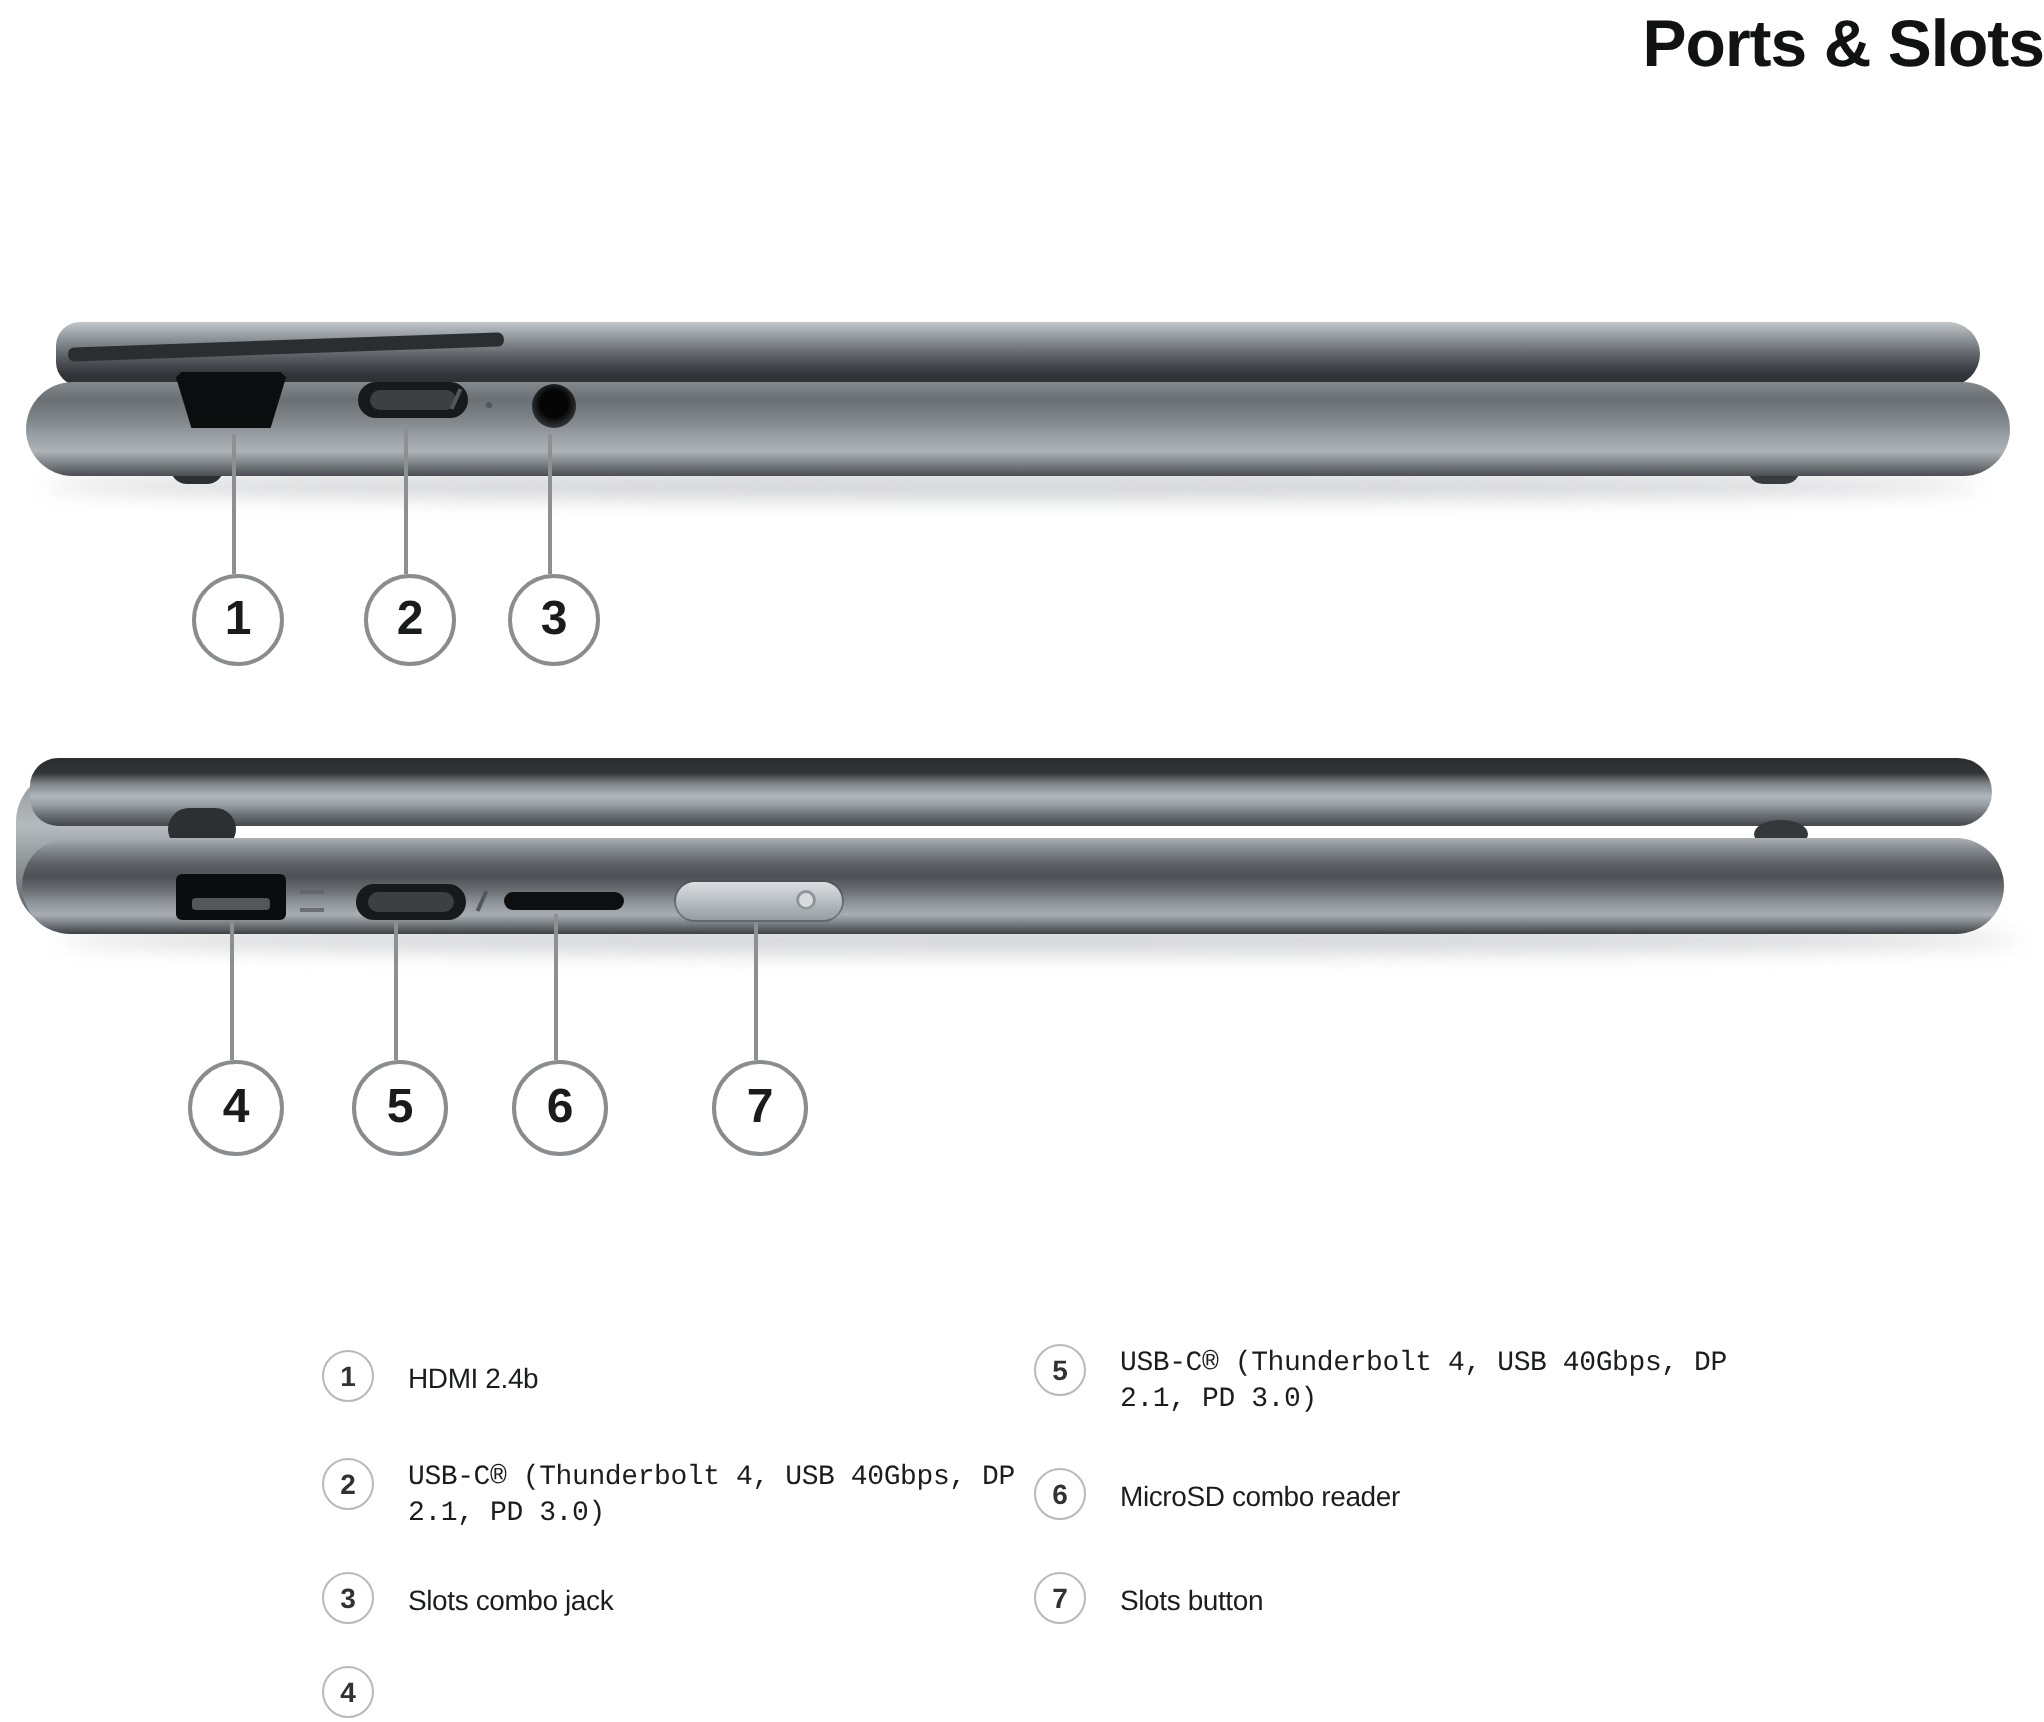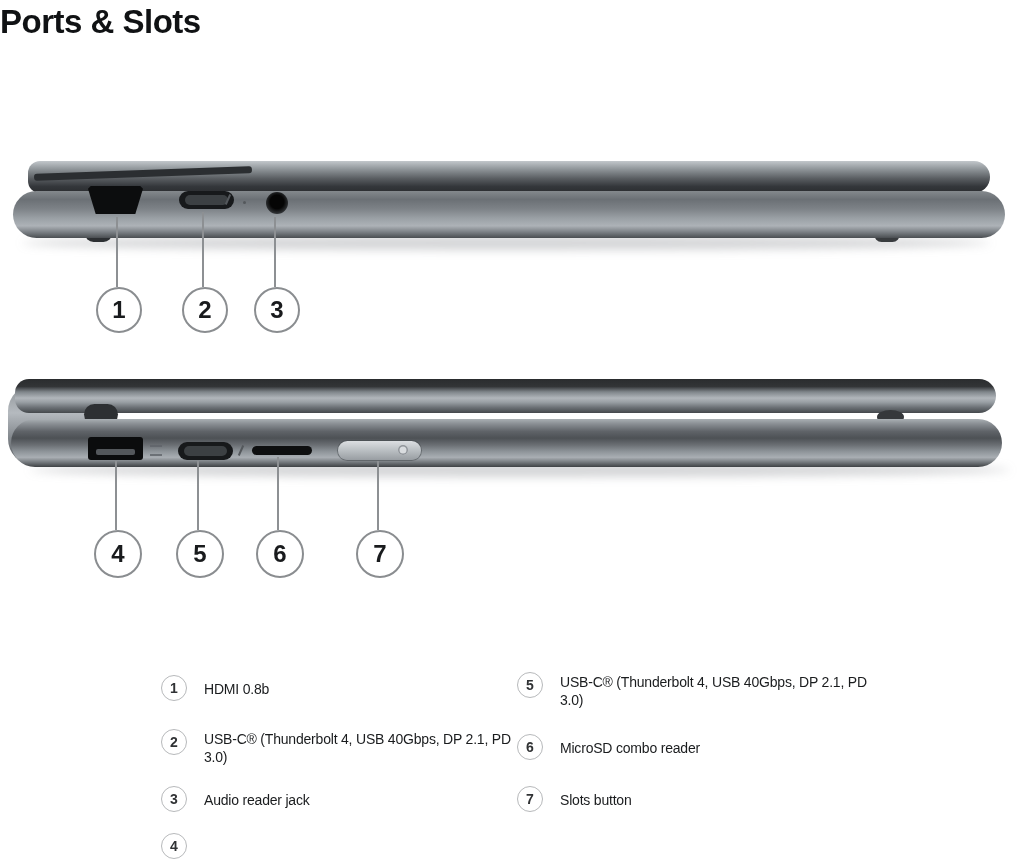--- a/index.html
+++ b/index.html
@@ -3,21 +3,21 @@
 <meta charset="utf-8">
 <style>
   html,body{margin:0;padding:0;background:#fff;}
   .canvas{
     position:relative;width:1022px;height:861px;background:#ffffff;overflow:hidden;
     font-family:"Liberation Sans", sans-serif;
   }
 
   
   .page-title{
-    position:absolute;top:3px;left:0;width:100%;text-align:left;
+    position:absolute;top:3px;left:0;width:100%;text-align:right;
     font-size:33px;font-weight:bold;color:#101214;letter-spacing:-0.5px;
   }
 
   
   .shadow{position:absolute;border-radius:50%;background:rgba(110,114,118,.30);filter:blur(5px);z-index:0;}
   .foot{position:absolute;background:#2d3033;z-index:1;}
   .callout-line{position:absolute;width:2px;background:#8d9093;z-index:3;}
   .callout-circle{
     position:absolute;width:42px;height:42px;border-radius:50%;background:#fff;
     border:2px solid #8a8d90;z-index:4;display:flex;align-items:center;justify-content:center;
@@ -111,21 +111,21 @@
   .legend-item{position:absolute;display:flex;align-items:flex-start;}
   .legend-num{
     flex:0 0 auto;width:26px;height:26px;border-radius:50%;border:1.5px solid #b7b9bb;
     display:flex;align-items:center;justify-content:center;
     font-size:14px;font-weight:bold;color:#303234;background:#fff;box-sizing:border-box;
   }
   .legend-label{
     margin-left:17px;width:312px;font-size:14px;line-height:18px;color:#1a1c1e;letter-spacing:-0.2px;
   }
   .one-line .legend-label{padding-top:5px;}
-  .two-line .legend-label{padding-top:1px;}
+  .two-line .legend-label{padding-top:1px;font-family:Liberation Mono, monospace;}
   .li1{left:161px;top:675px;}
   .li2{left:161px;top:729px;}
   .li3{left:161px;top:786px;}
   .li4{left:161px;top:833px;}
   .li5{left:517px;top:672px;}
   .li6{left:517px;top:734px;}
   .li7{left:517px;top:786px;}
 </style>
 </head>
 <body>
@@ -198,29 +198,29 @@
       <span>6</span>
     </div>
     <div class="callout-circle big c7">
       <span>7</span>
     </div>
   </div>
 
   <div>
     <div class="legend-item one-line li1">
       <span class="legend-num">1</span>
-      <span class="legend-label">HDMI 0.8b</span>
+      <span class="legend-label">HDMI 2.4b</span>
     </div>
     <div class="legend-item two-line li2">
       <span class="legend-num">2</span>
       <span class="legend-label">USB-C® (Thunderbolt 4, USB 40Gbps, DP 2.1, PD 3.0)</span>
     </div>
     <div class="legend-item one-line li3">
       <span class="legend-num">3</span>
-      <span class="legend-label">Audio reader jack</span>
+      <span class="legend-label">Slots combo jack</span>
     </div>
     <div class="legend-item one-line li4">
       <span class="legend-num">4</span>
     </div>
     <div class="legend-item two-line li5">
       <span class="legend-num">5</span>
       <span class="legend-label">USB-C® (Thunderbolt 4, USB 40Gbps, DP 2.1, PD 3.0)</span>
     </div>
     <div class="legend-item one-line li6">
       <span class="legend-num">6</span>

